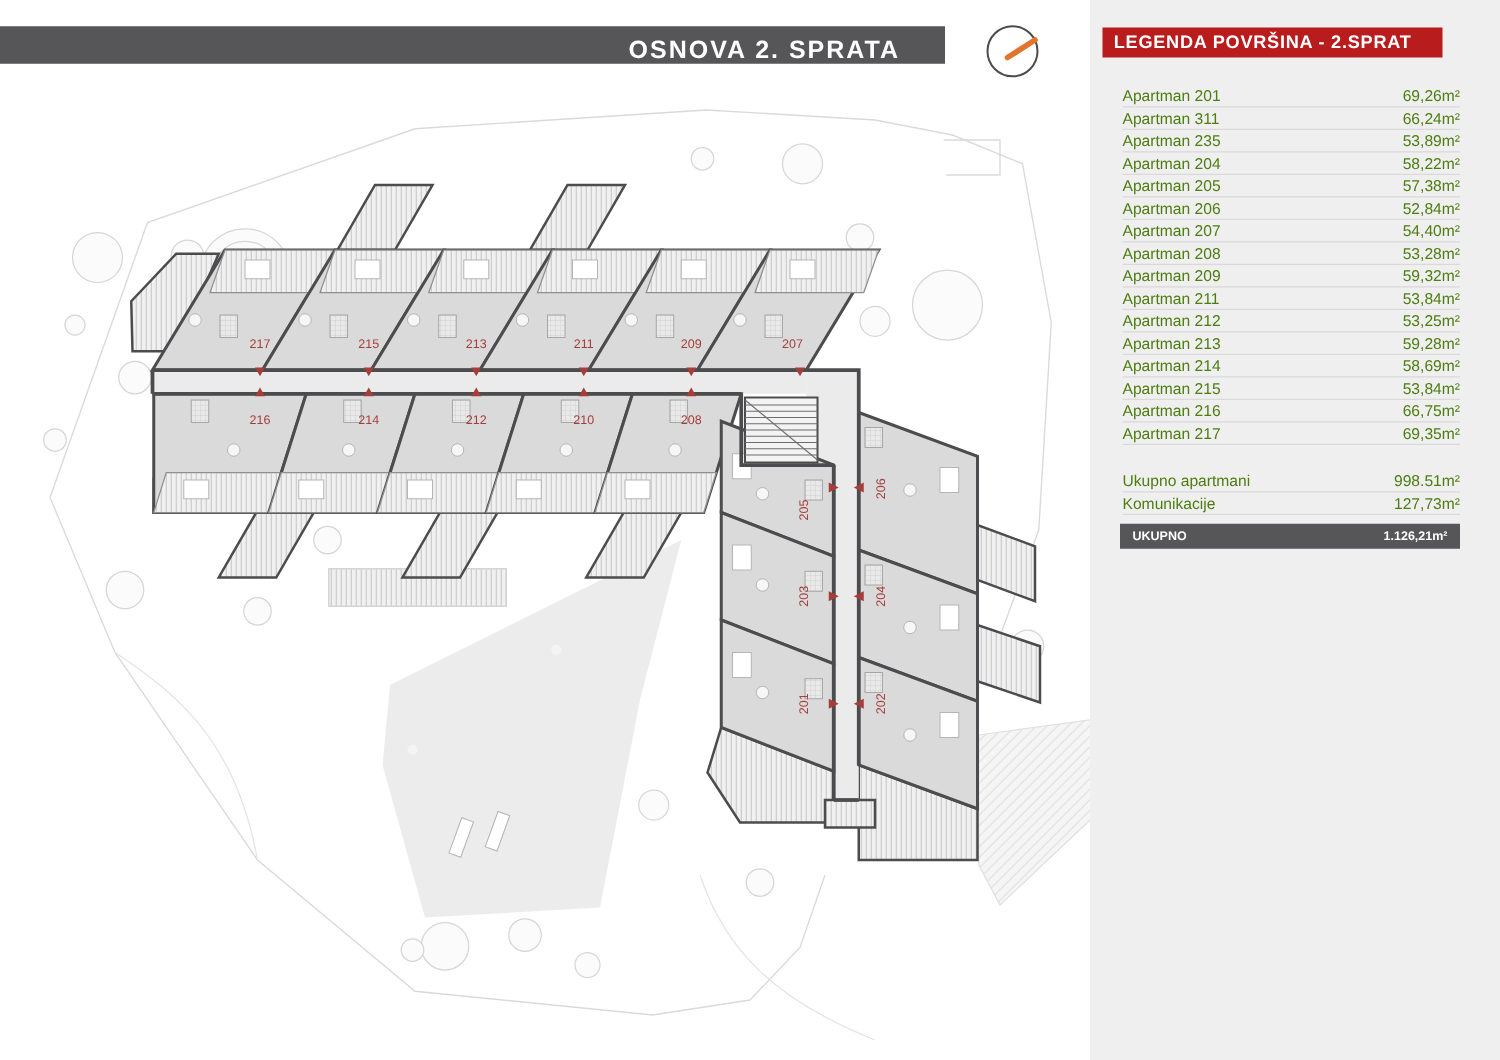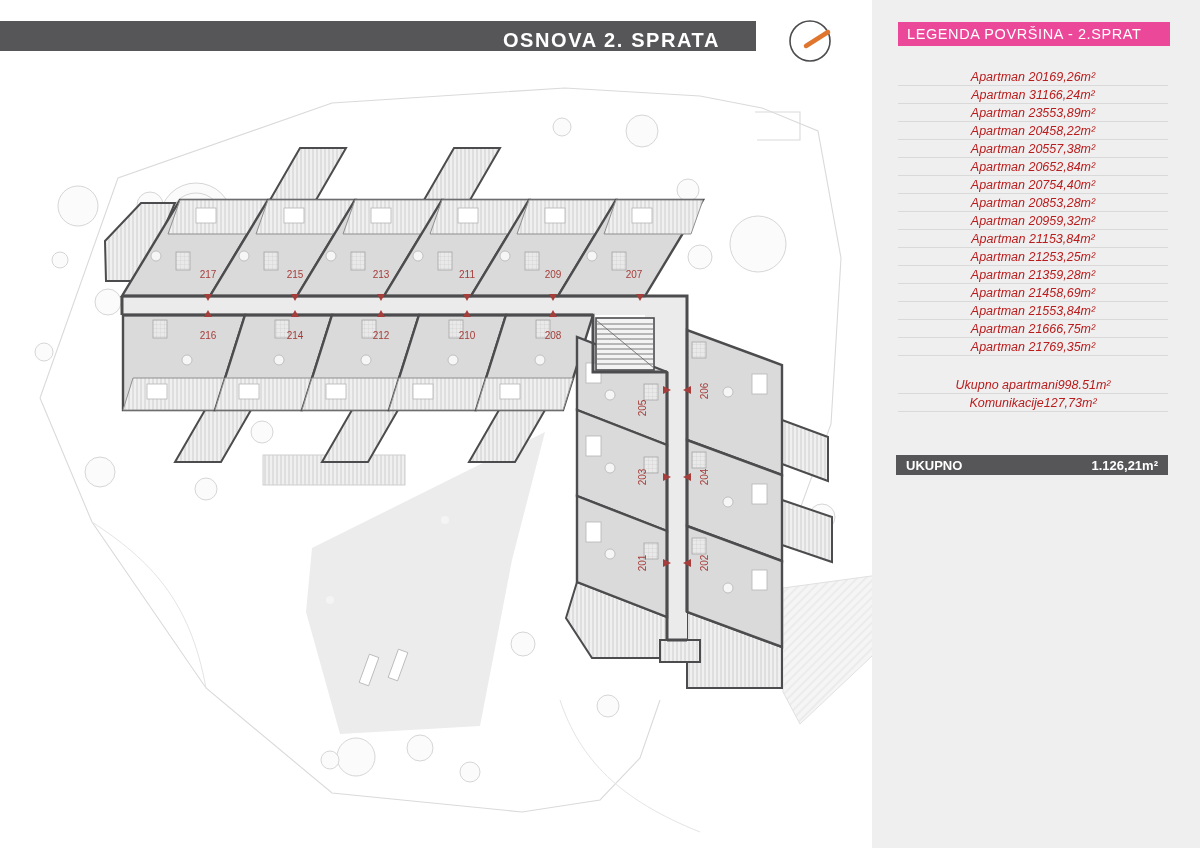--- a/index.html
+++ b/index.html
@@ -9,34 +9,34 @@
   .title-bar{position:absolute;left:0;top:21px;width:756px;height:30px;
              background:#565659;box-sizing:border-box;text-align:right;
              padding-right:36px;line-height:39px;}
   .title-bar span{color:#ffffff;font-size:20px;font-weight:600;letter-spacing:1.6px;}
   
   .compass{position:absolute;left:787px;top:18px;}
   
   .plan{position:absolute;left:0;top:0;}
   
   .legend{position:absolute;left:872px;top:0;width:328px;height:848px;background:#efeff0;}
-  .legend-header{position:absolute;left:26px;top:22px;width:272px;height:24px;
-                 background:#ec4899;box-sizing:border-box;padding-left:9px;
-                 color:#fff;font-size:14.5px;font-weight:400;letter-spacing:.6px;
+  .legend-header{position:absolute;left:10px;top:22px;width:272px;height:24px;
+                 background:#b91c1c;box-sizing:border-box;padding-left:9px;
+                 color:#fff;font-size:14.5px;font-weight:700;letter-spacing:.6px;
                  line-height:24px;white-space:nowrap;}
   .legend-rows,.legend-totals{position:absolute;left:26px;width:270px;margin:0;padding:0;list-style:none;}
   .legend-rows{top:68px;}
   .legend-totals{top:376px;}
-  .legend-rows li,.legend-totals li{display:flex;justify-content:center;align-items:flex-end;
-     height:17px;font-size:12.5px;color:#b91c1c;border-bottom:1px solid #d9d9da;
-     line-height:15px;font-style:italic;}
+  .legend-rows li,.legend-totals li{display:flex;justify-content:space-between;align-items:flex-end;
+     height:17px;font-size:12.5px;color:#4d7c0f;border-bottom:1px solid #d9d9da;
+     line-height:15px;}
   .legend-rows li span,.legend-totals li span{white-space:nowrap;}
   .grand-total{position:absolute;left:24px;top:419px;width:272px;height:20px;
      background:#565659;box-sizing:border-box;display:flex;justify-content:space-between;
-     align-items:center;padding:0 10px;color:#fff;font-weight:700;font-size:13px;margin-top:36px;}
+     align-items:center;padding:0 10px;color:#fff;font-weight:700;font-size:10px;}
   
   .wall{fill:none;stroke:#4c4c4e;stroke-width:3;}
   .unit{fill:#dadada;stroke:#4c4c4e;stroke-width:2.4;stroke-linejoin:miter;}
   .terr{fill:url(#hv);stroke:#8f8f90;stroke-width:1;}
   .balc{fill:url(#hv);stroke:#4c4c4e;stroke-width:2;}
   .corr{fill:#ebebeb;stroke:none;}
   .bed{fill:#ffffff;stroke:#b5b5b5;stroke-width:.8;}
   .bath{fill:url(#tile);stroke:#9e9e9e;stroke-width:.7;}
   .tbl{fill:#f6f6f6;stroke:#b5b5b5;stroke-width:.8;}
   .tree{fill:#fbfbfb;stroke:#d6d6d6;stroke-width:1;}

